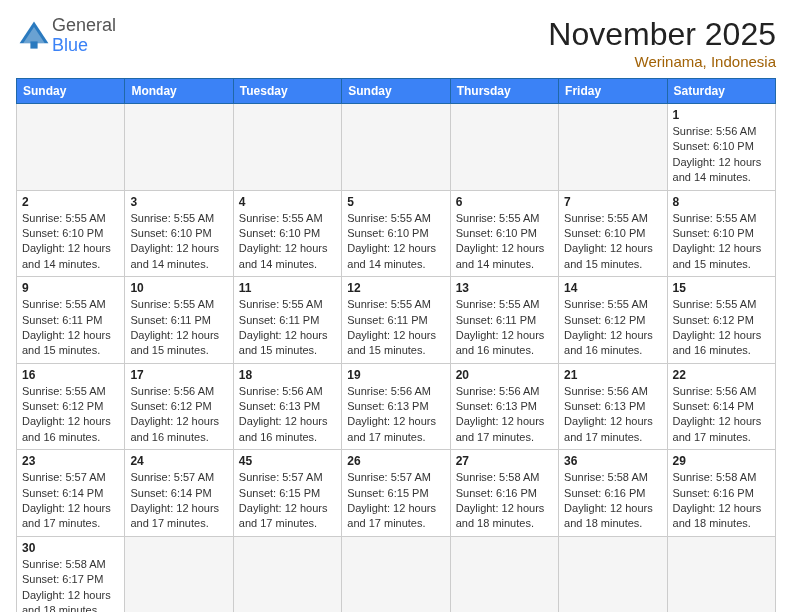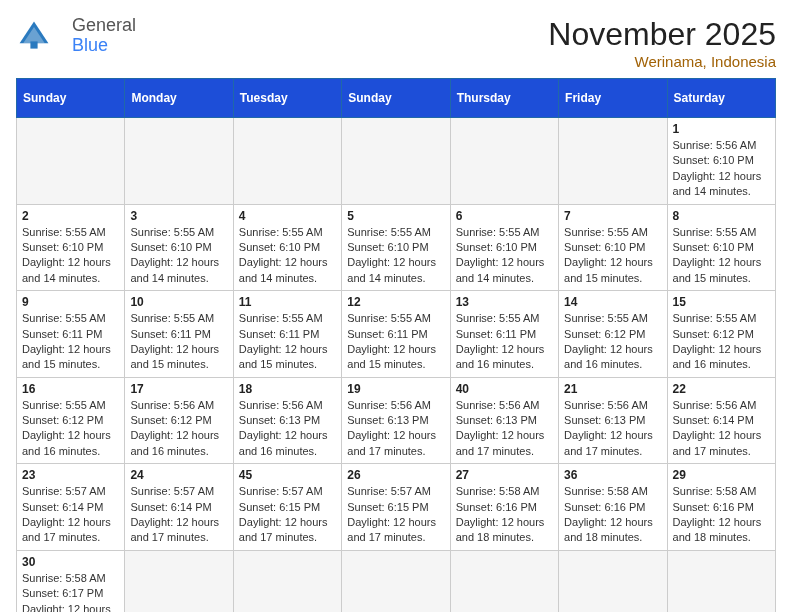--- a/index.html
+++ b/index.html
@@ -12,21 +12,21 @@
     }
     .header {
       display: flex;
       justify-content: space-between;
       align-items: flex-start;
       margin-bottom: 8px;
     }
     .logo {
       display: flex;
       align-items: center;
-      gap: 20px;
+      gap: 0;
     }
     .logo-text {
       font-size: 18px;
       line-height: 1.1;
     }
     .logo-text .general { color: #555; font-weight: normal; }
     .logo-text .blue { color: #3b82f6; font-weight: normal; }
     .logo-icon {
       width: 36px;
       height: 36px;
@@ -42,25 +42,25 @@
     .location {
       font-size: 15px;
       color: #a16207;
     }
     .calendar {
       width: 100%;
       border-collapse: collapse;
       border: 1px solid #ccc;
     }
     .calendar th {
-      background: #1d4ed8;
+      background: #3b82f6;
       color: #fff;
       font-size: 12px;
       font-weight: bold;
-      padding: 12px 6px;
+      padding: 5px 6px;
       text-align: left;
       border: 1px solid #2068a8;
     }
     .calendar td {
       vertical-align: top;
       border: 1px solid #ccc;
       padding: 4px 5px;
       width: 108px;
       min-height: 70px;
       background: #fff;
@@ -200,21 +200,21 @@
         </td>
         <td>
           <span class="day-number">18</span>
           <div class="day-info">Sunrise: 5:56 AM<br>Sunset: 6:13 PM<br>Daylight: 12 hours and 16 minutes.</div>
         </td>
         <td>
           <span class="day-number">19</span>
           <div class="day-info">Sunrise: 5:56 AM<br>Sunset: 6:13 PM<br>Daylight: 12 hours and 17 minutes.</div>
         </td>
         <td>
-          <span class="day-number">40</span>
+          <span class="day-number">20</span>
           <div class="day-info">Sunrise: 5:56 AM<br>Sunset: 6:13 PM<br>Daylight: 12 hours and 17 minutes.</div>
         </td>
         <td>
           <span class="day-number">21</span>
           <div class="day-info">Sunrise: 5:56 AM<br>Sunset: 6:13 PM<br>Daylight: 12 hours and 17 minutes.</div>
         </td>
         <td>
           <span class="day-number">22</span>
           <div class="day-info">Sunrise: 5:56 AM<br>Sunset: 6:14 PM<br>Daylight: 12 hours and 17 minutes.</div>
         </td>

